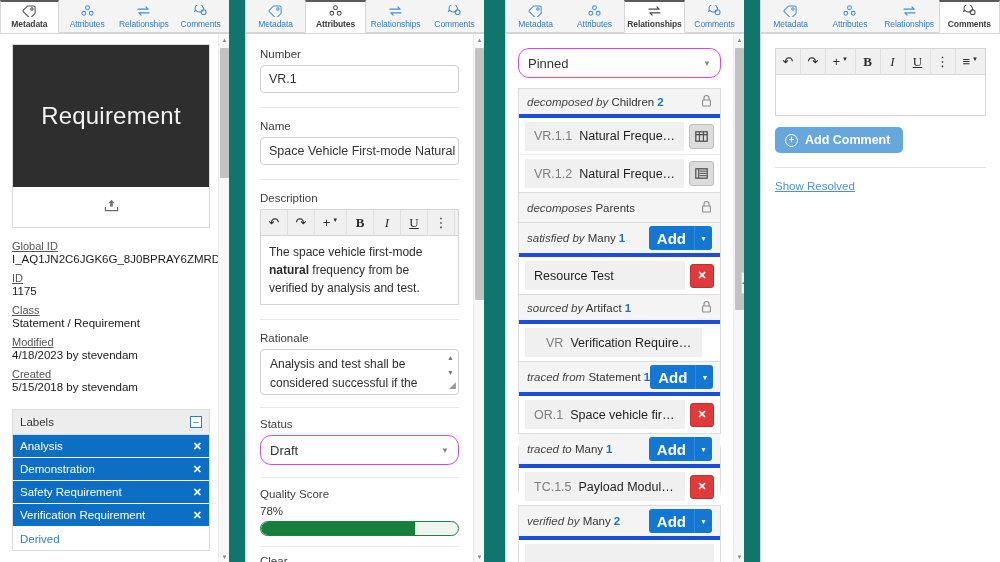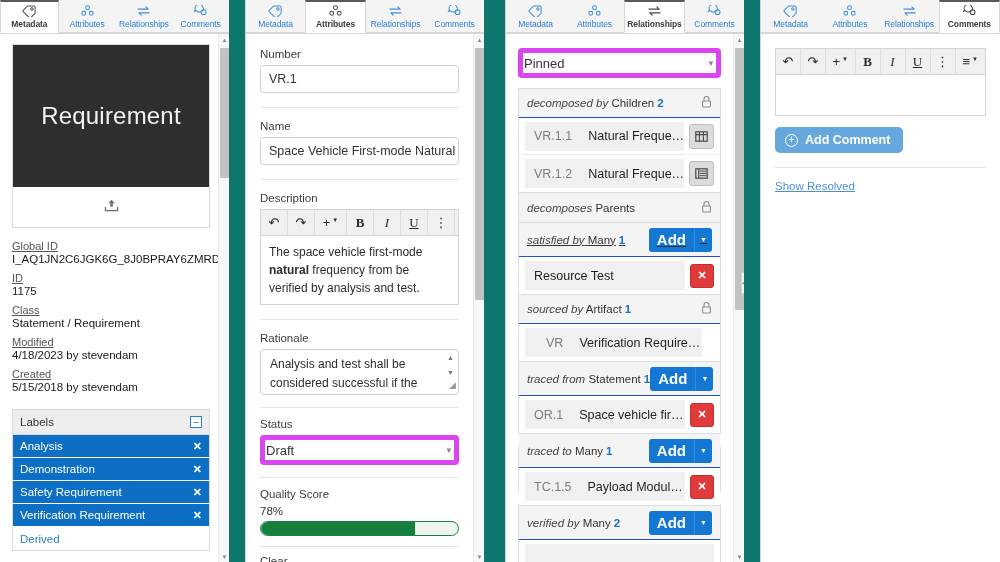--- a/index.html
+++ b/index.html
@@ -278,26 +278,26 @@
     position: absolute;
     right: 2px; bottom: 1px;
     font-size: 9px; color: #999;
     transform: rotate(0deg);
   }
 
   
   .sel {
     width: 100%;
     height: 30px;
-    border: 5px solid #d946ef;
-    border-radius: 4px;
+    border: 1px solid #d946ef;
+    border-radius: 11px;
     background: #fff;
     display: flex; align-items: center;
     justify-content: space-between;
-    padding: 0 1px;
+    padding: 0 9px;
     font-size: 13px;
     color: #333;
     cursor: pointer;
   }
   .sel .dd { color: #888; font-size: 8px; }
 
   
   .qpct { font-size: 11.5px; color: #333; margin: 2px 0 4px 0; }
   .qbar {
     height: 15px;
@@ -313,21 +313,21 @@
   }
 
   
   .rel-card {
     border: 1px solid #dcdcdc;
     background: #fff;
     margin-top: 10px;
   }
   .rel-head {
     background: #f4f4f4;
-    border-bottom: 1px solid #1d4ed8;
+    border-bottom: 4px solid #1d4ed8;
     height: 29px;
     display: flex; align-items: center;
     justify-content: space-between;
     padding: 0 8px;
     font-size: 11.5px;
     color: #333;
   }
   .rel-head .rtext { white-space: nowrap; }
   .rel-head .rtext i { font-style: italic; color: #444; }
   .rel-head .cnt { color: #1a73c8; font-weight: bold; margin-left: 3px; }
@@ -341,21 +341,21 @@
     border-bottom: 1px solid #ececec;
   }
   .rel-item .chip {
     flex: 1;
     height: 29px;
     background: #f0f0f0;
     display: flex; align-items: center;
     padding: 0 9px;
     font-size: 12.5px;
     color: #1f1f1f;
-    gap: 16px;
+    gap: 7px;
     overflow: hidden;
     white-space: nowrap;
   }
   .rel-item .chip .num { color: #7d7d7d; }
   .btn-sq {
     width: 25px; height: 25px;
     border-radius: 3px;
     display: flex; align-items: center; justify-content: center;
     margin-left: 5px;
     cursor: pointer;
@@ -767,21 +767,21 @@
               <span class="lock">
                 <svg width="11" height="13" viewBox="0 0 11 13">
                     <path d="M3 6V4a2.5 2.5 0 0 1 5 0v2" fill="none" stroke="#8b8b8b" stroke-width="1.1"></path>
                     <rect x="1.6" y="6" width="7.8" height="6" rx="0.8" fill="none" stroke="#8b8b8b" stroke-width="1.1"></rect>
                   </svg>
               </span>
             </div>
           </div>
 
           <div class="rel-card" style="margin-top:-1px;">
-            <div class="rel-head" style="height:34px;text-decoration:underline;">
+            <div class="rel-head" style="height:34px;">
               <span class="rtext"><i>satisfied by</i> <span>Many</span><span class="cnt">1</span></span>
               <span class="btn-add">
                 <span class="lbl">Add</span>
                 <span class="arw">▼</span>
               </span>
             </div>
             <div class="rel-item" style="border-bottom:none;">
               <div class="chip">
                 <span>Resource Test</span>
               </div>

